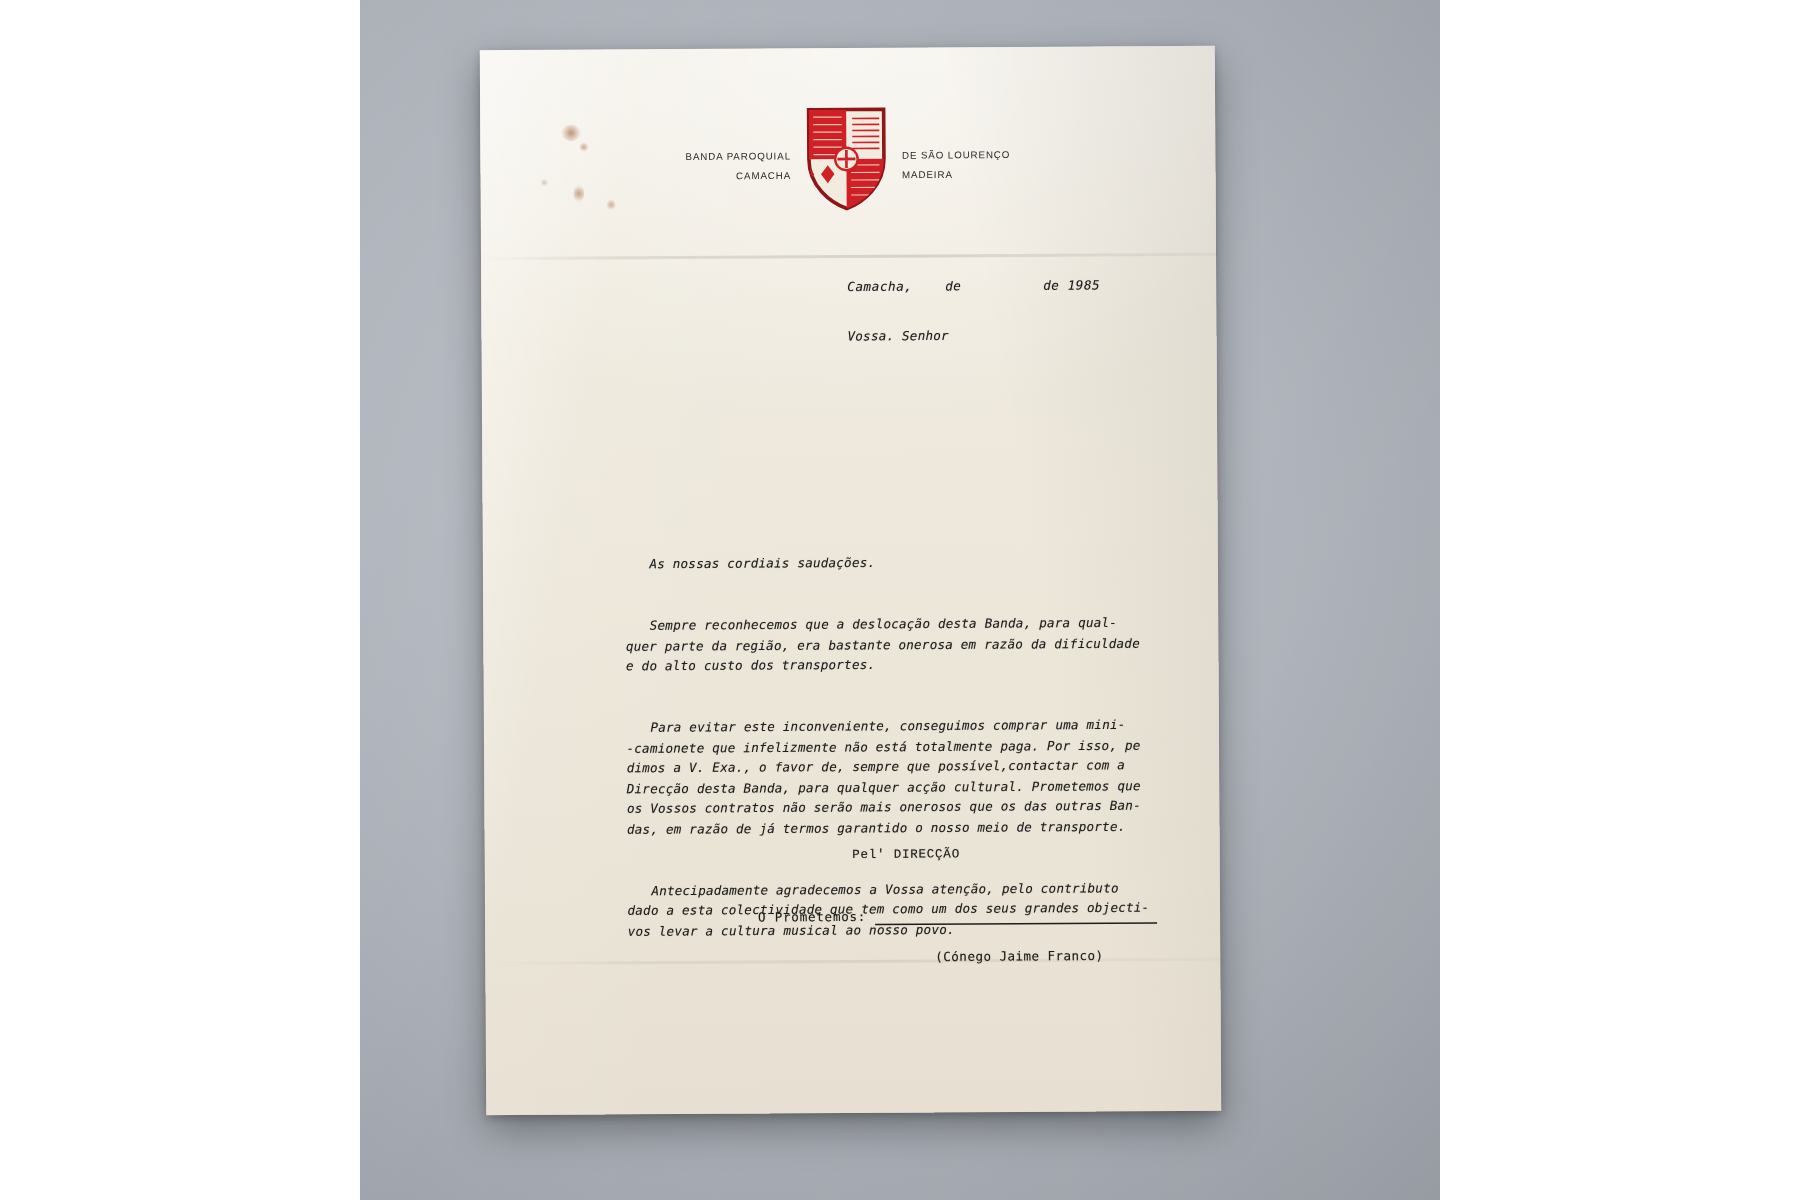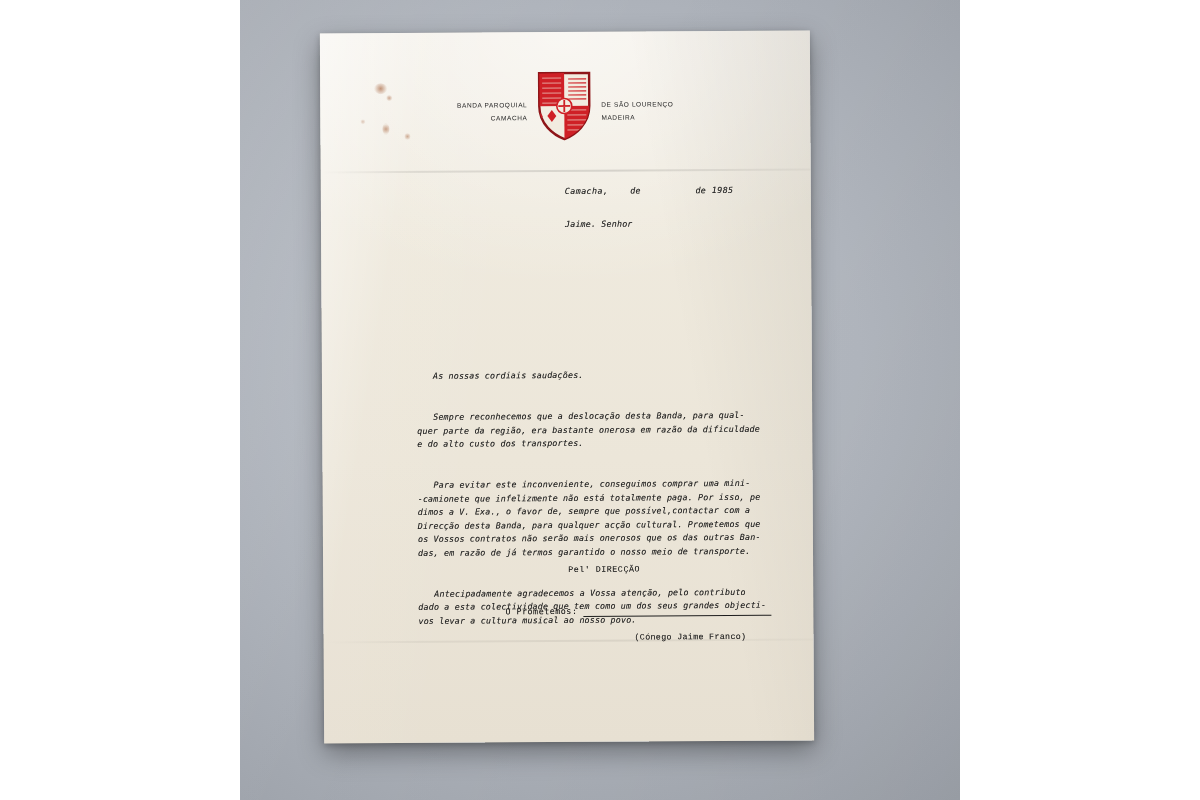--- a/index.html
+++ b/index.html
@@ -156,25 +156,24 @@
     gap: 6px;
   }
   #sig-rule {
     display: inline-block;
     width: 188px;
     border-bottom: 1.4px solid #1d1d1d;
     height: 1px;
     margin-bottom: 2px;
   }
   #president-name {
-    left: 311px;
+    left: 300px;
     top: 600px;
     font-style: normal;
     letter-spacing: 0.3px;
-    font-family: Liberation Mono, monospace;
   }
 </style>
 </head>
 <body>
 
 <div id="stage">
 
   <div id="backdrop"></div>
 
   <div id="paper">
@@ -227,21 +226,21 @@
       </div>
 
       <div class="lh-col right">
         <div>DE SÃO LOURENÇO</div>
         <div>MADEIRA</div>
       </div>
     </div>
 
     <div class="typed" id="date-line">Camacha,    de          de 1985</div>
 
-    <div class="typed" id="salutation">Jaime. Senhor</div>
+    <div class="typed" id="salutation">Vossa. Senhor</div>
 
     <div class="typed" id="body">
       <p class="indent">As nossas cordiais saudações.</p>
       <p class="indent">Sempre reconhecemos que a deslocação desta Banda, para qual-
 quer parte da região, era bastante onerosa em razão da dificuldade
 e do alto custo dos transportes.</p>
       <p class="indent">Para evitar este inconveniente, conseguimos comprar uma mini-
 -camionete que infelizmente não está totalmente paga. Por isso, pe
 dimos a V. Exa., o favor de, sempre que possível,contactar com a
 Direcção desta Banda, para qualquer acção cultural. Prometemos que

